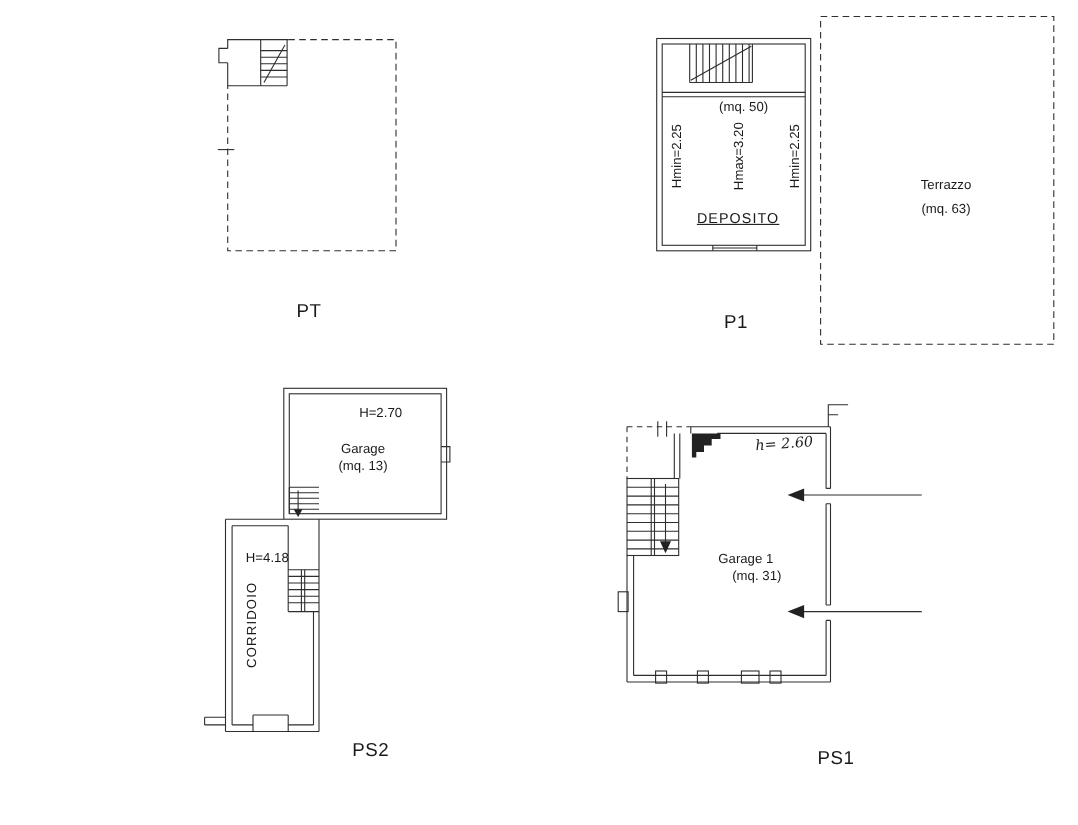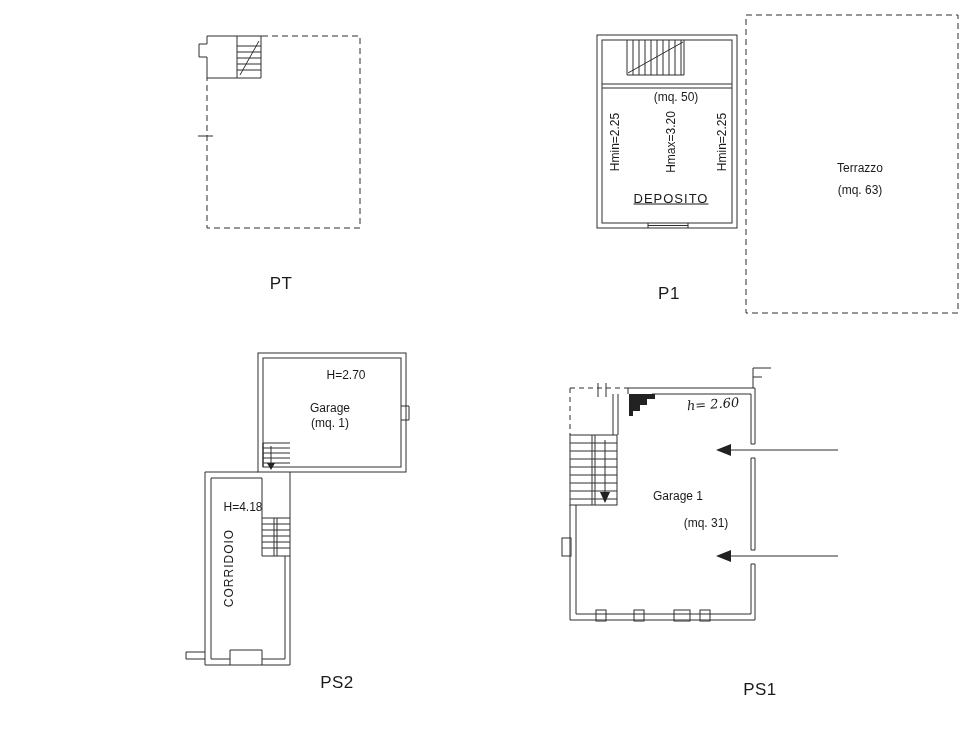--- a/index.html
+++ b/index.html
@@ -135,23 +135,23 @@
   <div class="t v" style="left:615px; top:142px">Hmin=2.25</div>
   <div class="t v" style="left:671px; top:142px">Hmax=3.20</div>
   <div class="t v" style="left:722px; top:142px">Hmin=2.25</div>
   <div class="t room" style="left:671px; top:198px">DEPOSITO</div>
   <div class="t" style="left:860px; top:168px">Terrazzo</div>
   <div class="t" style="left:860px; top:190px">(mq. 63)</div>
   <div class="t plan-label" style="left:669px; top:293px">P1</div>
 
   <div class="t" style="left:346px; top:375px">H=2.70</div>
   <div class="t" style="left:330px; top:408px">Garage</div>
-  <div class="t" style="left:330px; top:423px">(mq. 1)</div>
+  <div class="t" style="left:330px; top:423px">(mq. 13)</div>
   <div class="t" style="left:243px; top:507px">H=4.18</div>
   <div class="t v corr" style="left:229px; top:568px">CORRIDOIO</div>
   <div class="t plan-label" style="left:337px; top:682px">PS2</div>
 
   <div class="t hand" style="left:713px; top:404px">h= 2.60</div>
-  <div class="t" style="left:678px; top:496px">Garage 1</div>
-  <div class="t" style="left:706px; top:523px">(mq. 31)</div>
+  <div class="t" style="left:678px; top:508px">Garage 1</div>
+  <div class="t" style="left:688px; top:523px">(mq. 31)</div>
   <div class="t plan-label" style="left:760px; top:689px">PS1</div>
 
 </div>
 
 </body></html>

